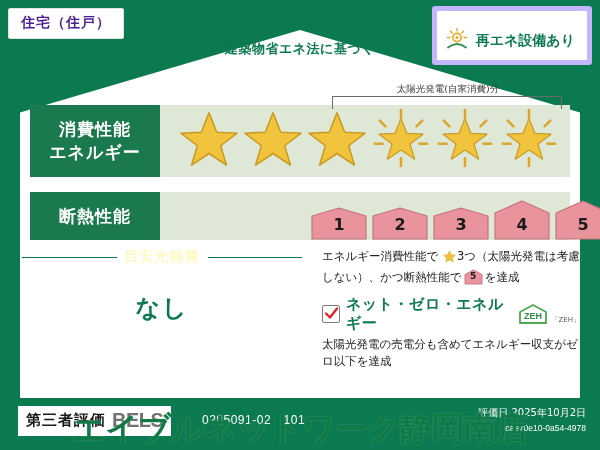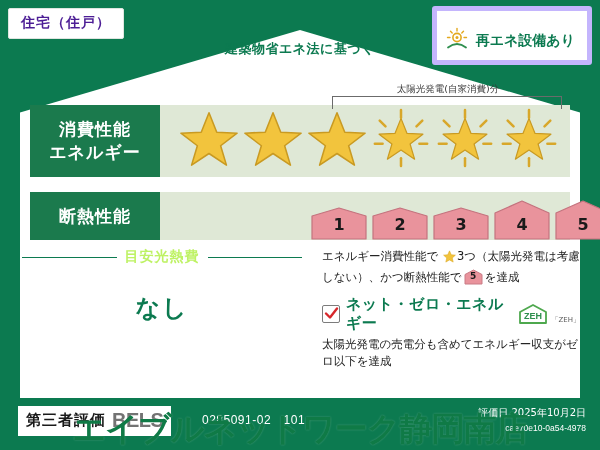--- a/index.html
+++ b/index.html
@@ -80,21 +80,21 @@
   .grade span{
     position:absolute;bottom:6px;left:0;right:0;text-align:center;
     font-size:16px;font-weight:bold;color:#1a1a1a;
     font-family:"DejaVu Sans",sans-serif;
   }
 
   
   .cost-box{position:absolute;left:22px;top:248px;width:280px;}
   .cost-head{display:flex;align-items:center;gap:8px;}
   .cost-head .line{flex:1;height:1px;background:#0c7a50;}
-  .cost-head .txt{color:#bef264;font-weight:bold;font-size:14px;
+  .cost-head .txt{color:#fef9c3;font-weight:bold;font-size:14px;
     font-family:"DejaVu Sans",sans-serif;letter-spacing:1px;white-space:nowrap;}
   .cost-val{margin-top:26px;text-align:center;color:#0c7a50;font-weight:bold;
     font-size:24px;font-family:"DejaVu Sans",sans-serif;letter-spacing:2px;}
 
   
   .zeh-block{position:absolute;left:322px;top:245px;width:258px;}
   .zeh-item{margin-bottom:8px;}
   .zeh-head{display:flex;align-items:center;gap:6px;}
   .chk{
     width:16px;height:16px;border:1.5px solid #7c7c7c;background:#fff;border-radius:2px;

